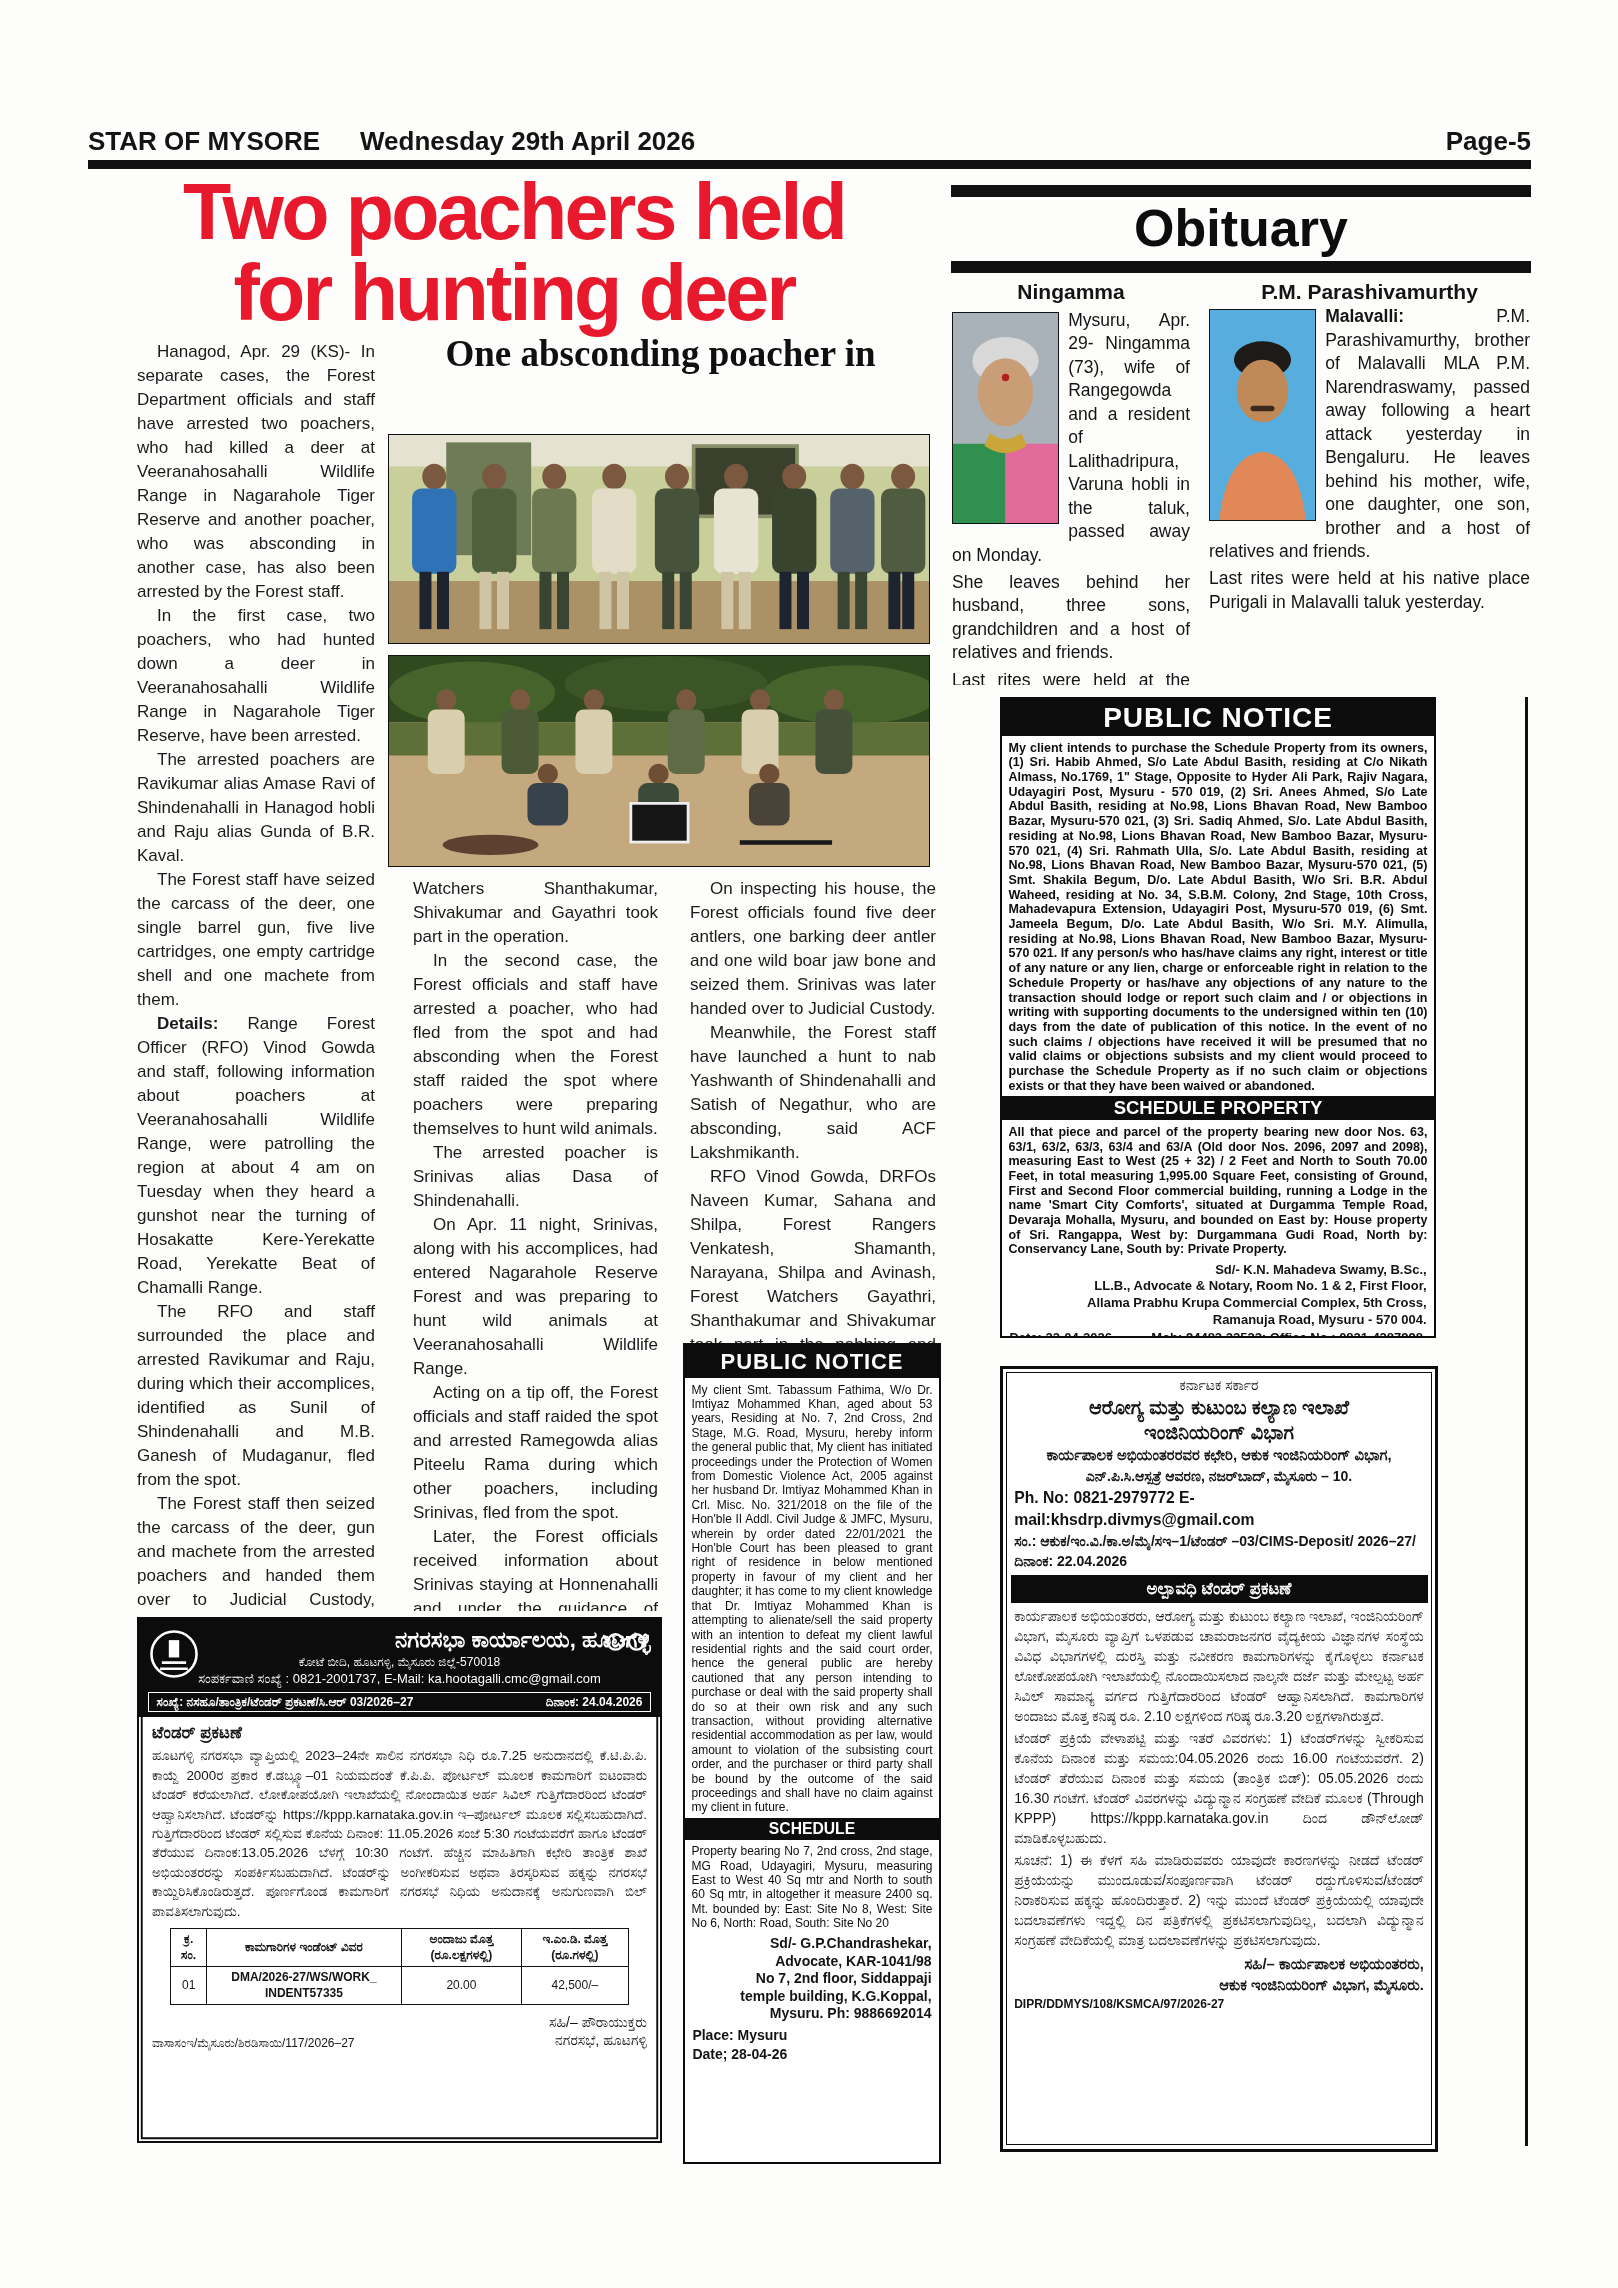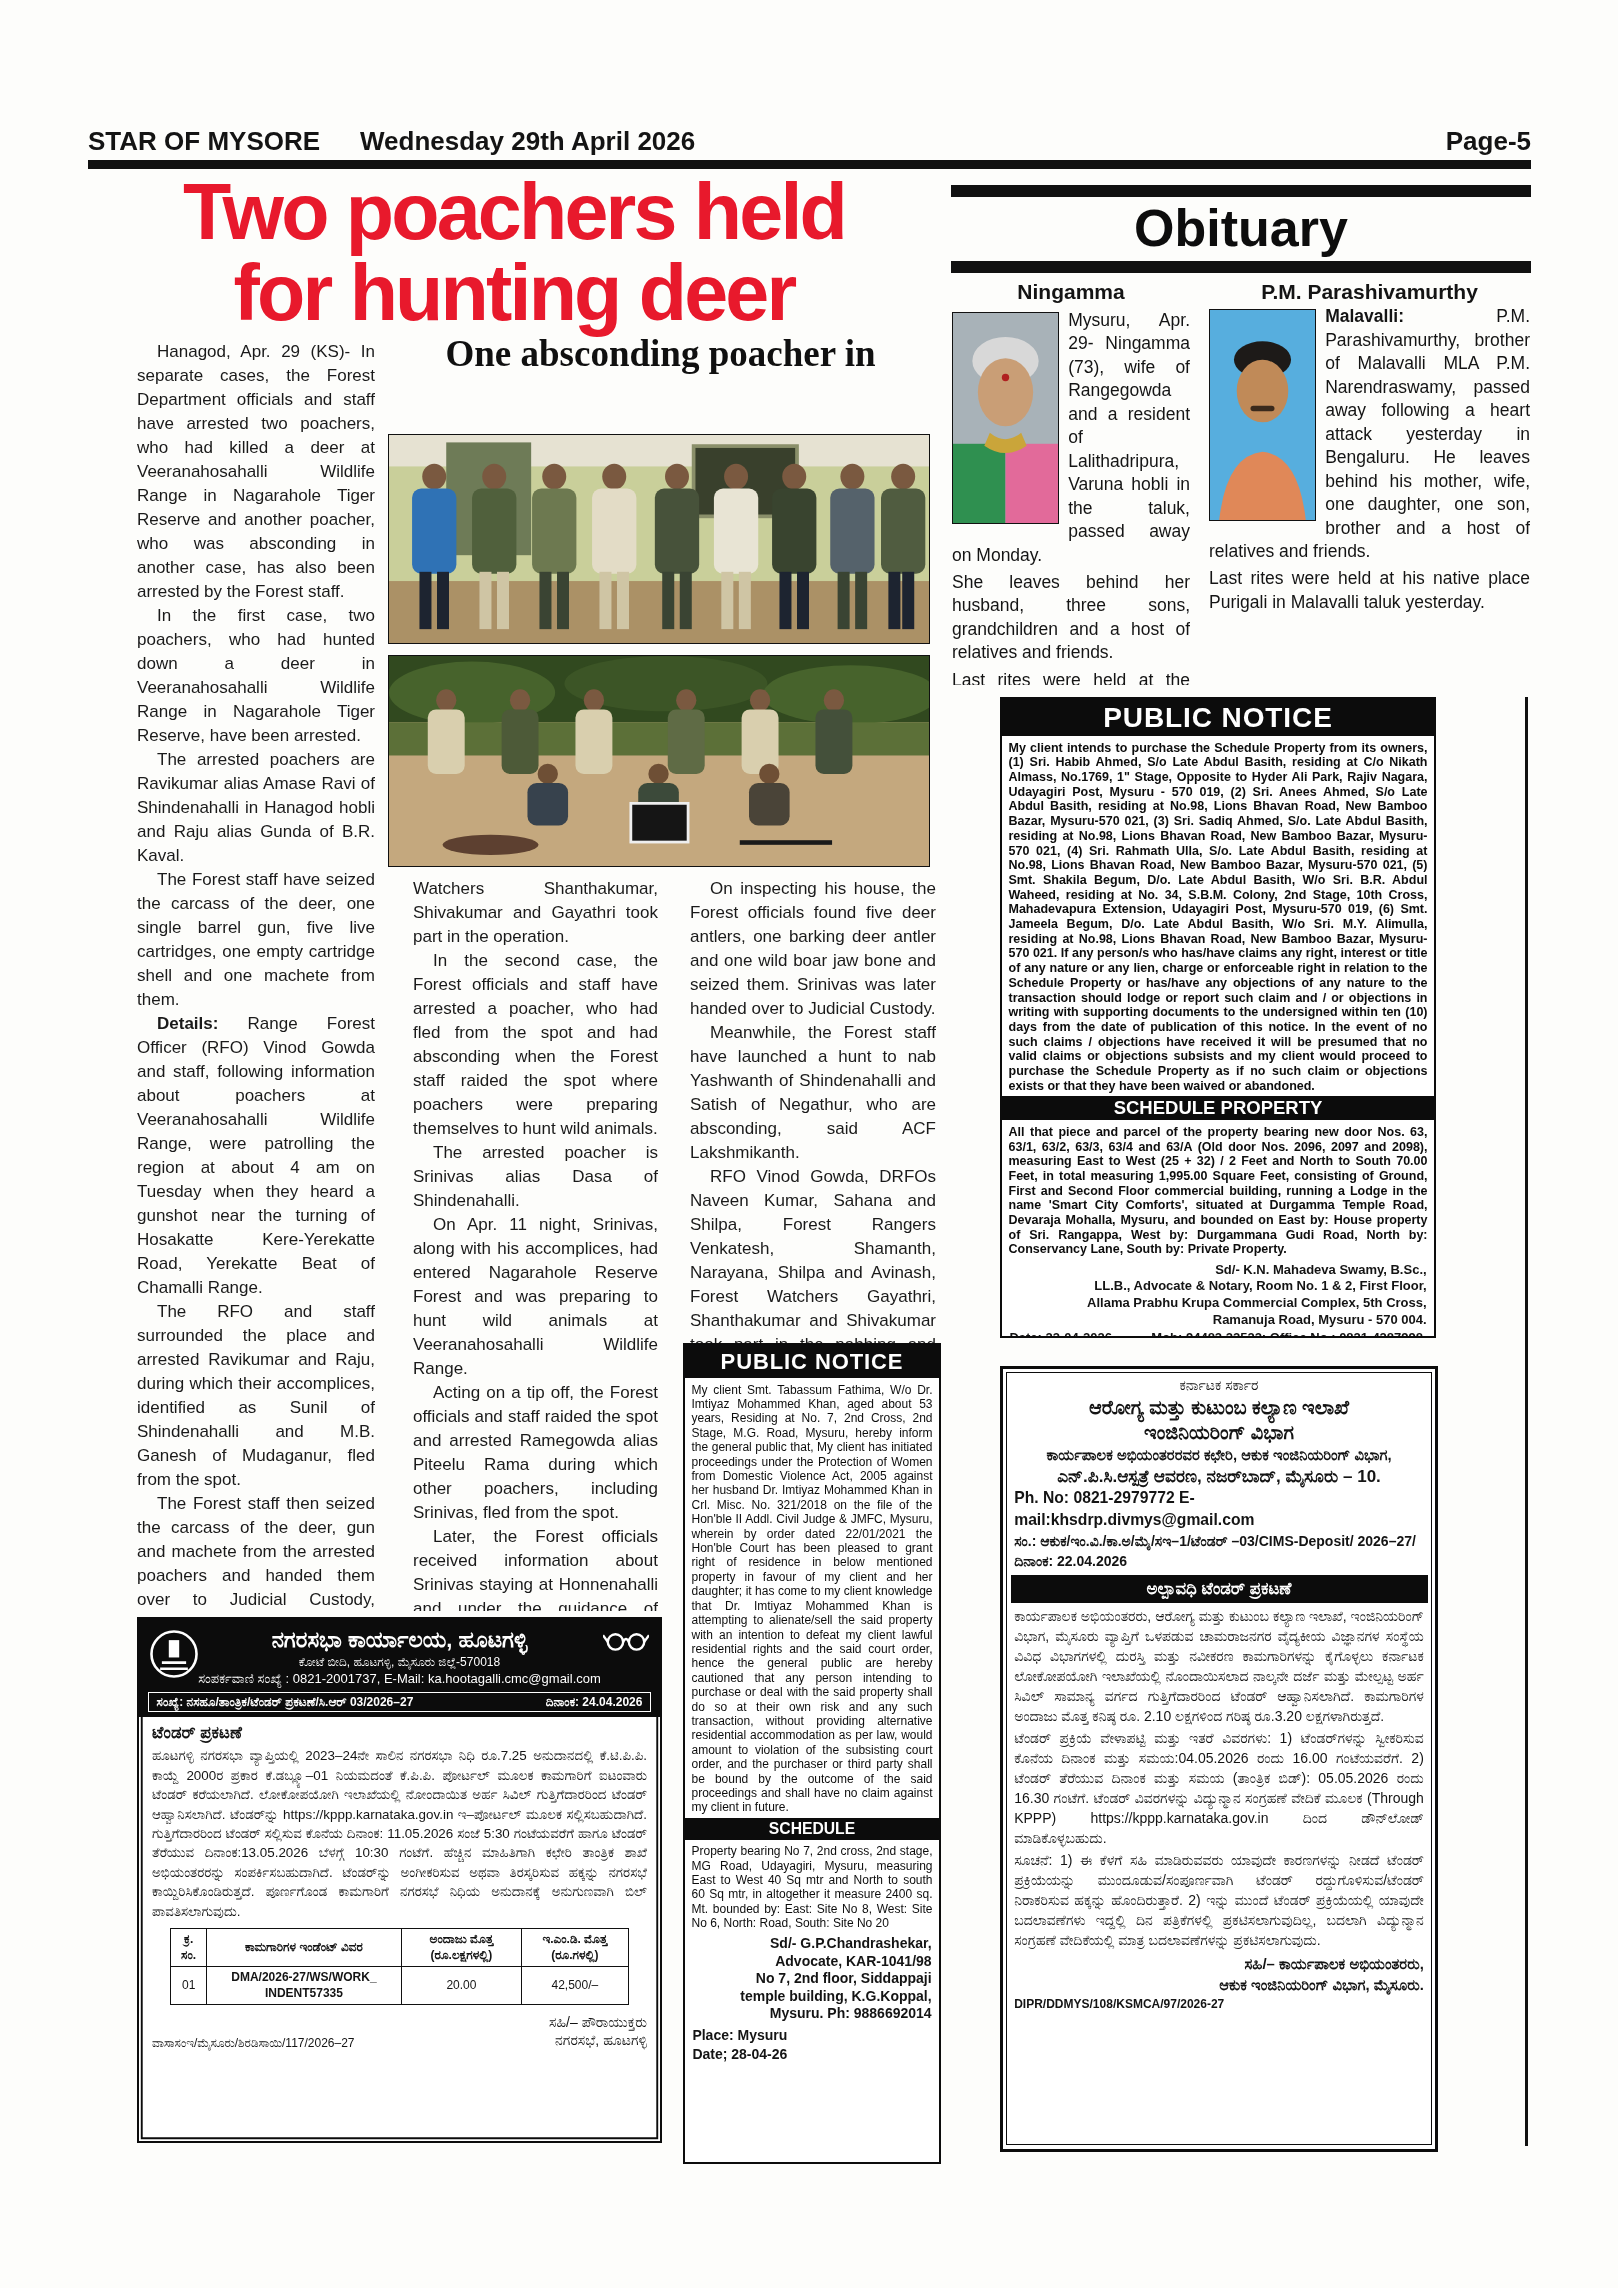--- a/index.html
+++ b/index.html
@@ -242,21 +242,21 @@
         <rect x="24" y="14" width="12" height="20" fill="#ffffff"></rect>
         <path d="M16 40 h28 M14 47 h32" stroke="#ffffff" stroke-width="3" fill="none"></path>
       </svg>
       <svg width="46" height="24" viewBox="0 0 48 24" style="position:absolute;right:11px;top:9.2px;">
         <g stroke="#ffffff" stroke-width="2.5" fill="none">
           <circle cx="13" cy="14" r="8"></circle>
             <circle cx="35" cy="14" r="8"></circle>
           <path d="M21 14 q3 -6 6 0 M5 14 l-5 -7 M43 14 l5 -7"></path>
         </g>
       </svg>
-      <div style="text-align:center;font-weight:bold;font-size:22px;line-height:28px;">ನಗರಸಭಾ ಕಾರ್ಯಾಲಯ, ಹೂಟಗಳ್ಳಿ</div>
+      <div style="text-align:right;font-weight:bold;font-size:22px;line-height:28px;">ನಗರಸಭಾ ಕಾರ್ಯಾಲಯ, ಹೂಟಗಳ್ಳಿ</div>
       <div style="text-align:center;font-size:12px;line-height:16.6px;">ಕೋಟೆ ಬೀದಿ, ಹೂಟಗಳ್ಳಿ, ಮೈಸೂರು ಜಿಲ್ಲೆ-570018</div>
       <div style="text-align:center;font-size:13px;line-height:16.6px;">ಸಂಪರ್ಕವಾಣಿ ಸಂಖ್ಯೆ : 0821-2001737, E-Mail: ka.hootagalli.cmc@gmail.com</div>
       <div style="display:flex;justify-content:space-between;border:1.8px solid #fff;margin-top:4.6px;padding:1.8px 7.4px;font-size:12px;font-weight:bold;">
         <span>ಸಂಖ್ಯೆ: ನಸಹೂ/ತಾಂತ್ರಿಕ/ಟೆಂಡರ್ ಪ್ರಕಟಣೆ/ಸಿ.ಆರ್ 03/2026–27</span>
         <span>ದಿನಾಂಕ: 24.04.2026</span>
       </div>
     </div>
     <div style="text-align:left;font-weight:bold;font-size:16.6px;padding:5.5px 13px 1.8px 13px;">ಟೆಂಡರ್ ಪ್ರಕಟಣೆ</div>
     <div style="font-size:13.4px;line-height:19.4px;text-align:justify;padding:1.8px 13px;">ಹೂಟಗಳ್ಳಿ ನಗರಸಭಾ ವ್ಯಾಪ್ತಿಯಲ್ಲಿ 2023–24ನೇ ಸಾಲಿನ ನಗರಸಭಾ ನಿಧಿ ರೂ.7.25 ಅನುದಾನದಲ್ಲಿ ಕೆ.ಟಿ.ಪಿ.ಪಿ. ಕಾಯ್ದೆ 2000ರ ಪ್ರಕಾರ ಕೆ.ಡಬ್ಲ್ಯೂ–01 ನಿಯಮದಂತೆ ಕೆ.ಪಿ.ಪಿ. ಪೋರ್ಟಲ್ ಮೂಲಕ ಕಾಮಗಾರಿಗೆ ಐಟಂವಾರು ಟೆಂಡರ್ ಕರೆಯಲಾಗಿದೆ. ಲೋಕೋಪಯೋಗಿ ಇಲಾಖೆಯಲ್ಲಿ ನೋಂದಾಯಿತ ಅರ್ಹ ಸಿವಿಲ್ ಗುತ್ತಿಗೆದಾರರಿಂದ ಟೆಂಡರ್ ಆಹ್ವಾನಿಸಲಾಗಿದೆ. ಟೆಂಡರ್‌ನ್ನು https://kppp.karnataka.gov.in ಇ–ಪೋರ್ಟಲ್ ಮೂಲಕ ಸಲ್ಲಿಸಬಹುದಾಗಿದೆ. ಗುತ್ತಿಗೆದಾರರಿಂದ ಟೆಂಡರ್ ಸಲ್ಲಿಸುವ ಕೊನೆಯ ದಿನಾಂಕ: 11.05.2026 ಸಂಜೆ 5:30 ಗಂಟೆಯವರೆಗೆ ಹಾಗೂ ಟೆಂಡರ್ ತೆರೆಯುವ ದಿನಾಂಕ:13.05.2026 ಬೆಳಗ್ಗೆ 10:30 ಗಂಟೆಗೆ. ಹೆಚ್ಚಿನ ಮಾಹಿತಿಗಾಗಿ ಕಛೇರಿ ತಾಂತ್ರಿಕ ಶಾಖೆ ಅಭಿಯಂತರರನ್ನು ಸಂಪರ್ಕಿಸಬಹುದಾಗಿದೆ. ಟೆಂಡರ್‌ನ್ನು ಅಂಗೀಕರಿಸುವ ಅಥವಾ ತಿರಸ್ಕರಿಸುವ ಹಕ್ಕನ್ನು ನಗರಸಭೆ ಕಾಯ್ದಿರಿಸಿಕೊಂಡಿರುತ್ತದೆ. ಪೂರ್ಣಗೊಂಡ ಕಾಮಗಾರಿಗೆ ನಗರಸಭೆ ನಿಧಿಯ ಅನುದಾನಕ್ಕೆ ಅನುಗುಣವಾಗಿ ಬಿಲ್ ಪಾವತಿಸಲಾಗುವುದು.</div>
     <table class="tnd" style="margin:5.5px auto 0 auto;width:88%;">
@@ -283,21 +283,21 @@
       </span>
     </div>
   </div>
 
   <div class="abs kn" style="left:1000px;top:1366px;width:432px;height:780px;border:3.7px solid #0c0c0c;background:#fff;overflow:hidden;">
     <div style="border:1.8px solid #0c0c0c;margin:2.8px;padding:3.7px 7.4px 0 7.4px;height:calc(100% - 12px);overflow:hidden;">
       <div style="text-align:center;font-size:14px;line-height:18.5px;">ಕರ್ನಾಟಕ ಸರ್ಕಾರ</div>
       <div style="text-align:center;font-weight:bold;font-size:19.4px;line-height:25px;">ಆರೋಗ್ಯ ಮತ್ತು ಕುಟುಂಬ ಕಲ್ಯಾಣ ಇಲಾಖೆ</div>
       <div style="text-align:center;font-weight:bold;font-size:19.4px;line-height:25px;">ಇಂಜಿನಿಯರಿಂಗ್ ವಿಭಾಗ</div>
       <div style="text-align:center;font-weight:bold;font-size:14.8px;line-height:21px;">ಕಾರ್ಯಪಾಲಕ ಅಭಿಯಂತರರವರ ಕಛೇರಿ, ಆಕುಕ ಇಂಜಿನಿಯರಿಂಗ್ ವಿಭಾಗ,</div>
-      <div style="text-align:center;font-weight:bold;font-size:17px;line-height:21px;">ಎನ್.ಪಿ.ಸಿ.ಆಸ್ಪತ್ರೆ ಆವರಣ, ನಜರ್‌ಬಾದ್, ಮೈಸೂರು – 10.</div>
+      <div style="text-align:center;font-weight:bold;font-size:14px;line-height:21px;">ಎನ್.ಪಿ.ಸಿ.ಆಸ್ಪತ್ರೆ ಆವರಣ, ನಜರ್‌ಬಾದ್, ಮೈಸೂರು – 10.</div>
       <div style="font-weight:bold;font-size:15.7px;line-height:22px;">Ph. No: 0821-2979772 E-mail:khsdrp.divmys@gmail.com</div>
       <div style="font-weight:bold;font-size:14px;line-height:20px;">ಸಂ.: ಆಕುಕ/ಇಂ.ವಿ./ಕಾ.ಅ/ಮೈ/ಸಇ–1/ಟೆಂಡರ್ –03/CIMS-Deposit/ 2026–27/ ದಿನಾಂಕ: 22.04.2026</div>
       <div style="background:#0c0c0c;color:#fff;text-align:center;font-weight:bold;font-size:16.6px;line-height:28px;margin:3.7px -3.7px;">ಅಲ್ಪಾವಧಿ ಟೆಂಡರ್ ಪ್ರಕಟಣೆ</div>
       <div style="font-size:14px;line-height:20px;text-align:justify;">ಕಾರ್ಯಪಾಲಕ ಅಭಿಯಂತರರು, ಆರೋಗ್ಯ ಮತ್ತು ಕುಟುಂಬ ಕಲ್ಯಾಣ ಇಲಾಖೆ, ಇಂಜಿನಿಯರಿಂಗ್ ವಿಭಾಗ, ಮೈಸೂರು ವ್ಯಾಪ್ತಿಗೆ ಒಳಪಡುವ ಚಾಮರಾಜನಗರ ವೈದ್ಯಕೀಯ ವಿಜ್ಞಾನಗಳ ಸಂಸ್ಥೆಯ ವಿವಿಧ ವಿಭಾಗಗಳಲ್ಲಿ ದುರಸ್ತಿ ಮತ್ತು ನವೀಕರಣ ಕಾಮಗಾರಿಗಳನ್ನು ಕೈಗೊಳ್ಳಲು ಕರ್ನಾಟಕ ಲೋಕೋಪಯೋಗಿ ಇಲಾಖೆಯಲ್ಲಿ ನೊಂದಾಯಿಸಲಾದ ನಾಲ್ಕನೇ ದರ್ಜೆ ಮತ್ತು ಮೇಲ್ಪಟ್ಟ ಅರ್ಹ ಸಿವಿಲ್ ಸಾಮಾನ್ಯ ವರ್ಗದ ಗುತ್ತಿಗೆದಾರರಿಂದ ಟೆಂಡರ್ ಆಹ್ವಾನಿಸಲಾಗಿದೆ. ಕಾಮಗಾರಿಗಳ ಅಂದಾಜು ಮೊತ್ತ ಕನಿಷ್ಠ ರೂ. 2.10 ಲಕ್ಷಗಳಿಂದ ಗರಿಷ್ಠ ರೂ.3.20 ಲಕ್ಷಗಳಾಗಿರುತ್ತದೆ.</div>
       <div style="font-size:14px;line-height:20px;text-align:justify;margin-top:1.8px;">ಟೆಂಡರ್ ಪ್ರಕ್ರಿಯೆ ವೇಳಾಪಟ್ಟಿ ಮತ್ತು ಇತರೆ ವಿವರಗಳು: 1) ಟೆಂಡರ್‌ಗಳನ್ನು ಸ್ವೀಕರಿಸುವ ಕೊನೆಯ ದಿನಾಂಕ ಮತ್ತು ಸಮಯ:04.05.2026 ರಂದು 16.00 ಗಂಟೆಯವರೆಗೆ. 2) ಟೆಂಡರ್ ತೆರೆಯುವ ದಿನಾಂಕ ಮತ್ತು ಸಮಯ (ತಾಂತ್ರಿಕ ಬಿಡ್): 05.05.2026 ರಂದು 16.30 ಗಂಟೆಗೆ. ಟೆಂಡರ್ ವಿವರಗಳನ್ನು ವಿದ್ಯುನ್ಮಾನ ಸಂಗ್ರಹಣೆ ವೇದಿಕೆ ಮೂಲಕ (Through KPPP) https://kppp.karnataka.gov.in ದಿಂದ ಡೌನ್‌ಲೋಡ್ ಮಾಡಿಕೊಳ್ಳಬಹುದು.</div>
       <div style="font-size:14px;line-height:20px;text-align:justify;margin-top:1.8px;">ಸೂಚನೆ: 1) ಈ ಕೆಳಗೆ ಸಹಿ ಮಾಡಿರುವವರು ಯಾವುದೇ ಕಾರಣಗಳನ್ನು ನೀಡದೆ ಟೆಂಡರ್ ಪ್ರಕ್ರಿಯೆಯನ್ನು ಮುಂದೂಡುವ/ಸಂಪೂರ್ಣವಾಗಿ ಟೆಂಡರ್ ರದ್ದುಗೊಳಿಸುವ/ಟೆಂಡರ್ ನಿರಾಕರಿಸುವ ಹಕ್ಕನ್ನು ಹೊಂದಿರುತ್ತಾರೆ. 2) ಇನ್ನು ಮುಂದೆ ಟೆಂಡರ್ ಪ್ರಕ್ರಿಯೆಯಲ್ಲಿ ಯಾವುದೇ ಬದಲಾವಣೆಗಳು ಇದ್ದಲ್ಲಿ ದಿನ ಪತ್ರಿಕೆಗಳಲ್ಲಿ ಪ್ರಕಟಿಸಲಾಗುವುದಿಲ್ಲ, ಬದಲಾಗಿ ವಿದ್ಯುನ್ಮಾನ ಸಂಗ್ರಹಣೆ ವೇದಿಕೆಯಲ್ಲಿ ಮಾತ್ರ ಬದಲಾವಣೆಗಳನ್ನು ಪ್ರಕಟಿಸಲಾಗುವುದು.</div>
       <div style="text-align:right;font-weight:bold;font-size:14.8px;line-height:21px;margin-top:3.7px;">
         <div>ಸಹಿ/– ಕಾರ್ಯಪಾಲಕ ಅಭಿಯಂತರರು,</div>
         <div>ಆಕುಕ ಇಂಜಿನಿಯರಿಂಗ್ ವಿಭಾಗ, ಮೈಸೂರು.</div>
       </div>

